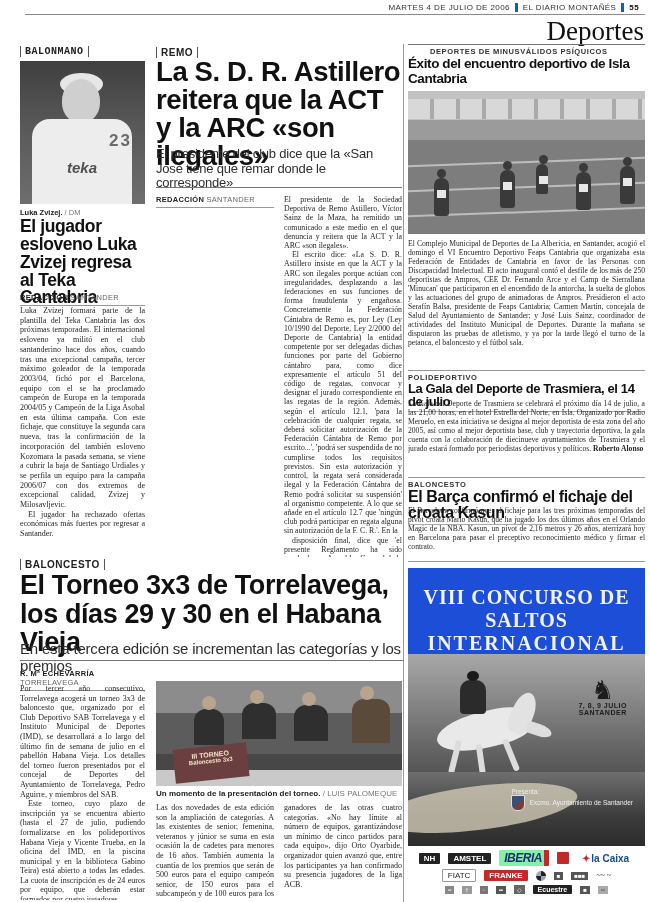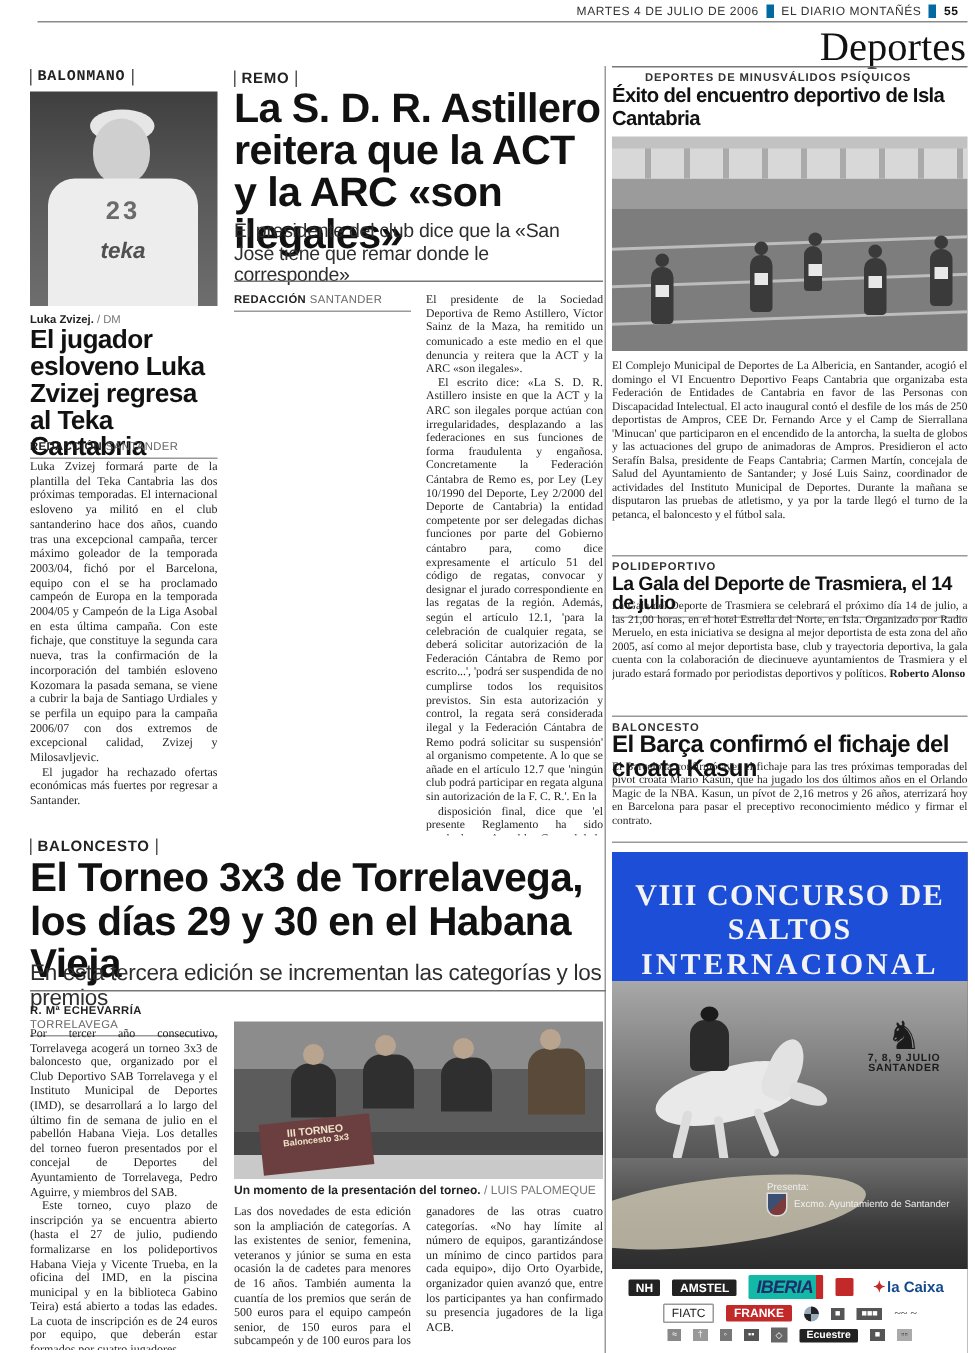--- a/index.html
+++ b/index.html
@@ -2,21 +2,21 @@
 <html><head>
 <meta charset="utf-8">
 <style>
   html,body{margin:0;padding:0;background:#e8e8e8;}
   #page{position:relative;width:650px;height:902px;background:#fff;overflow:hidden;
         font-family:"Liberation Sans",sans-serif;color:#1b1b1b;}
   .abs{position:absolute;}
   
   .hmeta{top:3px;right:6px;font-size:8px;letter-spacing:.4px;color:#333;}
   .hmeta span{padding:0 5px;}
-  .hmeta .sep{border-left:5px solid #0369a1;}
+  .hmeta .sep{border-left:3px solid #0369a1;}
   .hmeta .pnum{font-weight:bold;color:#111;}
   .hrule{top:14px;left:25px;right:5px;border-top:1.5px solid #8a8a8a;}
   .masthead{top:16px;right:6px;font-family:"Liberation Serif",serif;font-size:27px;color:#111;}
   
   .kicker{font-size:10px;font-weight:bold;letter-spacing:.5px;color:#222;}
   .kicker .bar{border-left:1.5px solid #555;border-right:1.5px solid #555;padding:0 4px;}
   .kicker-sm{font-size:7.5px;font-weight:bold;letter-spacing:.6px;color:#333;}
   
   .headline{font-weight:bold;letter-spacing:-.4px;line-height:1.02;color:#111;}
   .subhead{color:#2e2e2e;letter-spacing:-.2px;line-height:1.12;}
@@ -31,21 +31,21 @@
   
   .photo{overflow:hidden;}
   .caption{font-size:7.5px;color:#222;}
   .caption b{font-weight:bold;}
   .caption .credit{color:#777;}
   
   .p-player{background:linear-gradient(180deg,#3f3f3f 0%,#585858 45%,#6e6e6e 100%);}
   .p-player .head{position:absolute;left:42px;top:18px;width:38px;height:44px;border-radius:50% 50% 46% 46%;background:#cfcfcf;}
   .p-player .hair{position:absolute;left:40px;top:12px;width:43px;height:22px;border-radius:50%;background:#e6e6e6;}
   .p-player .jersey{position:absolute;left:12px;top:58px;width:100px;height:86px;border-radius:18px 18px 0 0;background:#ededed;}
-  .p-player .num{position:absolute;width:100%;top:12px;text-align:center;font-size:17px;font-weight:bold;color:#6a6a6a;letter-spacing:2px;}
+  .p-player .num{position:absolute;width:100%;top:12px;text-align:right;font-size:17px;font-weight:bold;color:#6a6a6a;letter-spacing:2px;}
   .p-player .brand{position:absolute;width:100%;top:40px;text-align:center;font-size:15px;font-weight:bold;font-style:italic;color:#505050;}
   
   .p-track{background:linear-gradient(180deg,#c2c2c2 0 20%,#9b9b9b 20% 34%,#7d7d7d 34% 100%);}
   .p-track .bldg{position:absolute;top:8px;left:0;right:0;height:20px;background:repeating-linear-gradient(90deg,#d8d8d8 0 22px,#aaa 22px 26px);}
   .p-track .lane{position:absolute;left:-10px;right:-10px;height:2px;background:#bdbdbd;transform:rotate(-2deg);}
   .runner{position:absolute;width:15px;height:38px;background:#3a3a3a;border-radius:7px 7px 3px 3px;}
   .runner::before{content:"";position:absolute;top:-9px;left:3px;width:9px;height:9px;border-radius:50%;background:#3a3a3a;}
   .runner::after{content:"";position:absolute;top:12px;left:3px;width:9px;height:8px;background:#e8e8e8;}
   
   .p-press{background:linear-gradient(180deg,#8c8c8c 0 30%,#5c5c5c 30% 70%,#474747 70% 100%);}
@@ -73,21 +73,21 @@
   .horse-leg{position:absolute;width:6px;height:34px;background:#dcdcdc;border-radius:3px;}
   .rider{position:absolute;left:52px;top:26px;width:26px;height:34px;background:#2b2b2b;border-radius:10px 10px 4px 4px;}
   .rider::before{content:"";position:absolute;top:-9px;left:7px;width:12px;height:10px;border-radius:50%;background:#1a1a1a;}
   .ad .beachbox{position:absolute;top:204px;left:0;right:0;height:74px;background:linear-gradient(180deg,#6f6f6f,#3c3c3c 60%,#2c2c2c);overflow:hidden;}
   .ad .sand{position:absolute;left:-30px;top:14px;width:200px;height:44px;background:#cfc9b4;border-radius:50%;transform:rotate(-7deg);opacity:.8;}
   .ad .presenter{position:absolute;right:12px;top:16px;color:#efefef;font-size:6.5px;text-align:left;}
   .ad .crest{display:inline-block;width:12px;height:14px;background:linear-gradient(135deg,#3a4f72 50%,#7c3a3a 50%);border:1px solid #ddd;vertical-align:middle;margin-right:4px;border-radius:0 0 6px 6px;}
   .ad .sponsors{position:absolute;top:278px;left:0;right:0;height:56px;background:#fff;padding-top:4px;}
   .srow{display:flex;justify-content:center;align-items:center;gap:8px;margin-bottom:3px;}
   .chip{font-size:8px;font-weight:bold;color:#fff;background:#222;padding:1px 5px;border-radius:1px;}
-  .chip.iberia{background:#14b8a6;color:#1d2f6b;font-style:italic;font-size:12px;letter-spacing:-.5px;border-right:5px solid #c22a2a;padding-right:2px;}
+  .chip.iberia{background:#86efac;color:#1d2f6b;font-style:italic;font-size:12px;letter-spacing:-.5px;border-right:5px solid #c22a2a;padding-right:2px;}
   .chip.red{background:#c22a2a;width:12px;height:12px;padding:0;}
   .chip.caixa{background:#fff;color:#144a8c;font-size:10px;}
   .chip.caixa::before{content:"✦";color:#c22a2a;margin-right:1px;}
   .chip.franke{background:#c22a2a;}
   .chip.plain{background:#fff;color:#222;border:1px solid #999;font-weight:normal;}
   .dot{width:10px;height:10px;border-radius:50%;background:conic-gradient(#222 0 25%,#9ab 25% 50%,#222 50% 75%,#9ab 75%);}
   .tiny{font-size:6px;background:#555;color:#fff;padding:1px 3px;}
   .scribble{font-family:"Liberation Serif",serif;font-style:italic;font-size:8px;color:#333;background:#fff;}
 </style>
 </head>

